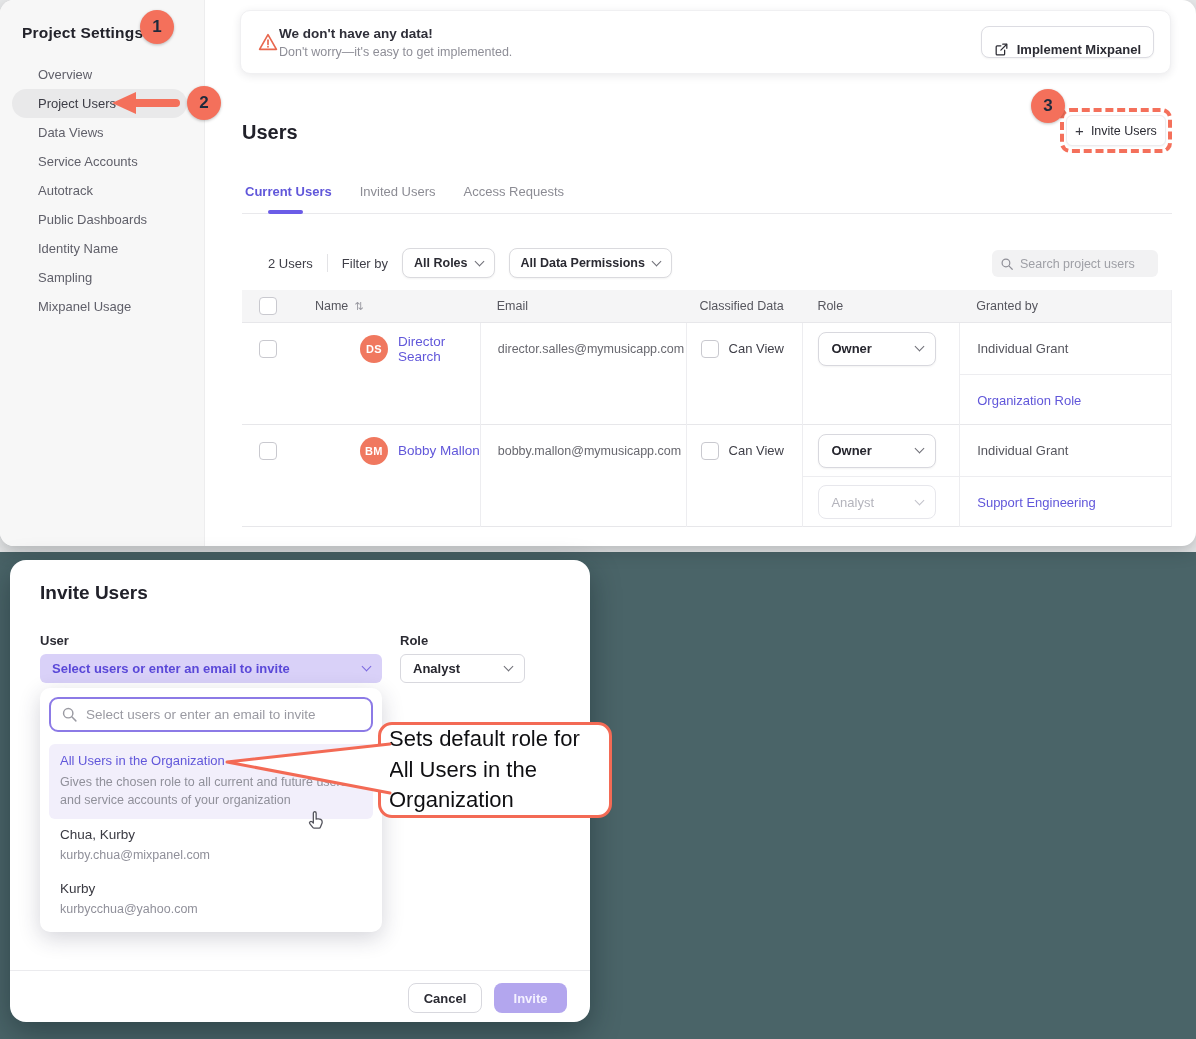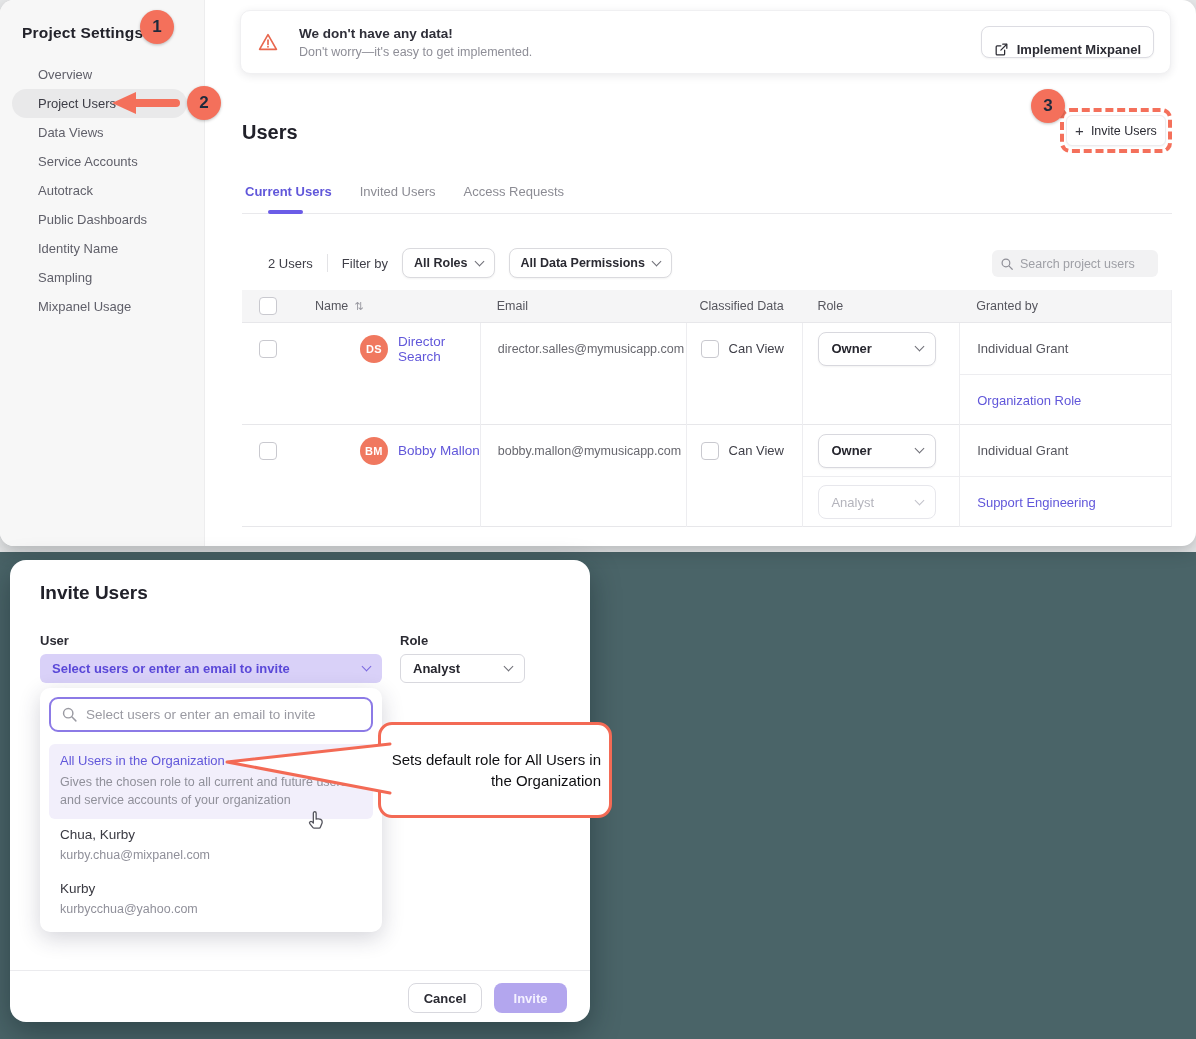--- a/index.html
+++ b/index.html
@@ -27,21 +27,21 @@
   .badge-3 { left:1031px; top:89px; }
   .arrow2 { position:absolute; left:112px; top:92px; width:70px; height:22px; z-index:29; }
   .arrow2 .head { position:absolute; left:0; top:0; width:0; height:0;
                   border-top:11px solid transparent; border-bottom:11px solid transparent; border-right:24px solid #f4705b; }
   .arrow2 .bar { position:absolute; left:20px; top:7px; width:48px; height:8px; background:#f4705b; border-radius:4px; }
 
   
   .banner { position:absolute; left:240px; top:10px; width:931px; height:64px; background:#fff;
             border:1px solid #f0f0f2; border-radius:10px; box-shadow:0 2px 8px rgba(40,40,60,.10);
             display:flex; align-items:center; padding:0 16px; }
-  .banner-text { margin-left:20px; }
+  .banner-text { margin-left:0; }
   .banner-title { font-size:13.5px; font-weight:bold; color:#2f2f39; }
   .banner-sub { font-size:12.5px; color:#8e8e97; margin-top:4px; }
   .banner-btn { margin-left:auto; height:32px; padding:0 12px; display:flex; align-items:flex-end; gap:8px;
                 background:#fff; border:1px solid #dcdce2; border-radius:8px; font-size:13px; font-weight:bold;
                 color:#2b2b33; box-shadow:0 1px 2px rgba(0,0,0,.05); cursor:pointer; }
 
   .users-heading { position:absolute; left:242px; top:121px; font-size:20px; font-weight:bold; color:#21212a; }
 
   .invite-dash { position:absolute; left:1060px; top:108px; width:112px; height:45px;
                  border:4px dashed #f4705b; border-radius:10px; z-index:28; }
@@ -144,21 +144,21 @@
   .btn-cancel { position:absolute; left:398px; top:423px; width:74px; height:30px; background:#fff;
                 border:1px solid #d8d8de; border-radius:8px; font-size:13px; font-weight:bold; color:#2b2b33;
                 display:flex; align-items:center; justify-content:center; cursor:pointer; }
   .btn-invite { position:absolute; left:484px; top:423px; width:73px; height:30px; background:#b3a6ee;
                 border:none; border-radius:8px; font-size:13px; font-weight:bold; color:#f4f1ff;
                 display:flex; align-items:center; justify-content:center; cursor:pointer; }
 
   
   .callout { position:absolute; left:378px; top:722px; width:234px; height:96px; background:#fff;
              border:3px solid #f36a55; border-radius:14px; display:flex; align-items:center; justify-content:center;
-             text-align:right; font-size:15px; color:#0f0f12; line-height:1.4; padding:0 8px; z-index:20; }
+             text-align:left; font-size:22px; color:#0f0f12; line-height:1.4; padding:0 8px; z-index:20; }
   .callout-tail { position:absolute; left:222px; top:736px; z-index:21; }
   .hand-cursor { position:absolute; left:306px; top:810px; z-index:22; }
 
   .wicon { flex:none; }
 </style>
 </head>
 <body>
 
 <div class="page">
   <div class="top-strip"></div>

